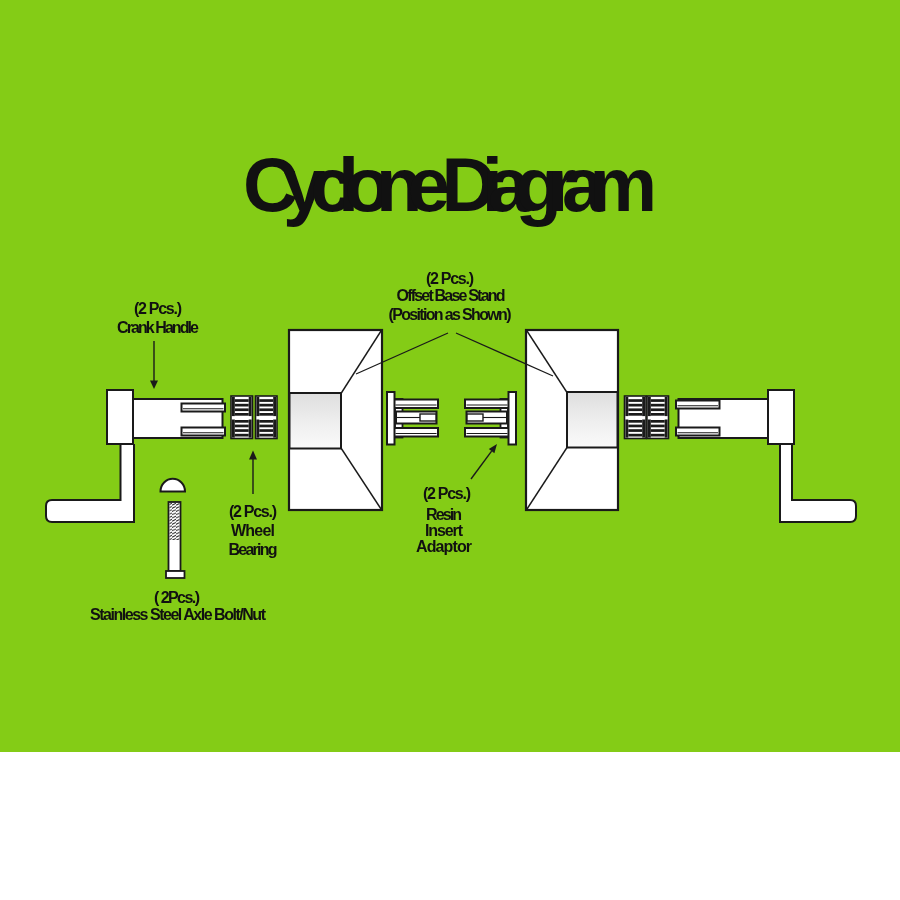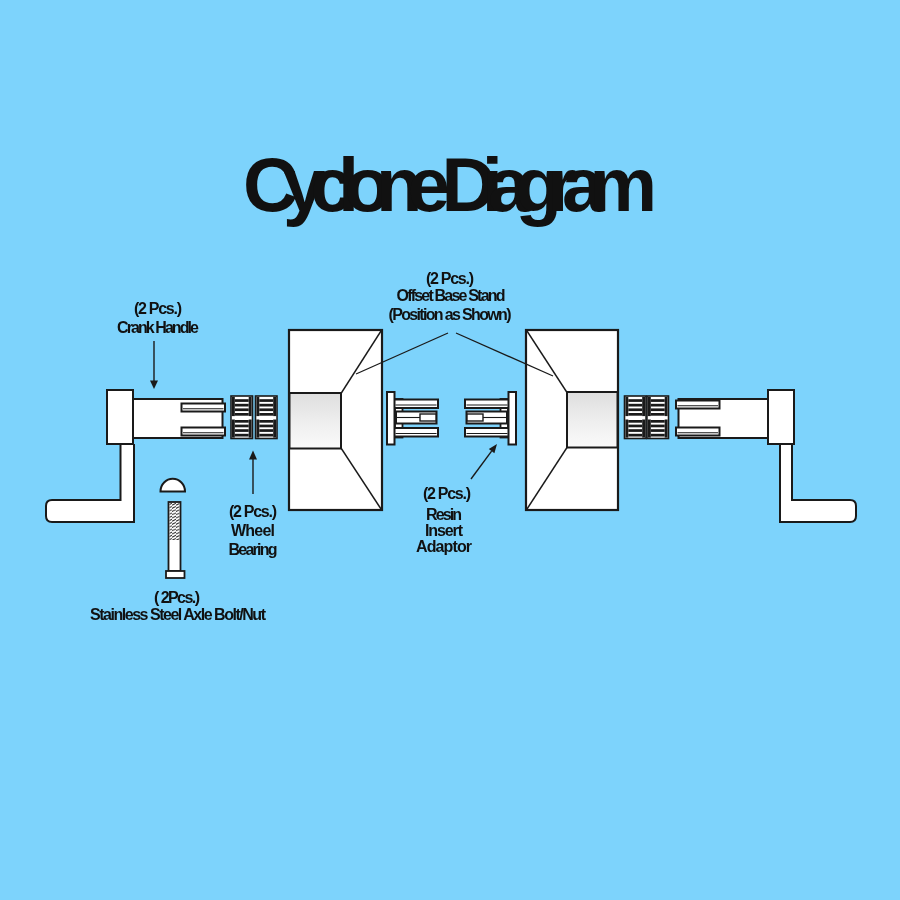--- a/index.html
+++ b/index.html
@@ -1,19 +1,19 @@
 <!DOCTYPE html>
 <html><head>
 <meta charset="utf-8">
 <style>
   html,body{margin:0;padding:0;background:#ffffff;}
   .canvas{
     position:relative;
-    width:900px;height:900px;
-    background:#7dd3fc;
+    width:900px;height:752px;
+    background:#84cc16;
     font-family:"Liberation Sans", sans-serif;
     overflow:hidden;
   }
   svg{display:block;}
   text{
     font-family:"Liberation Sans", sans-serif;
     font-weight:700;
     fill:#111111;
   }
   .title-text{font-size:76px;}

